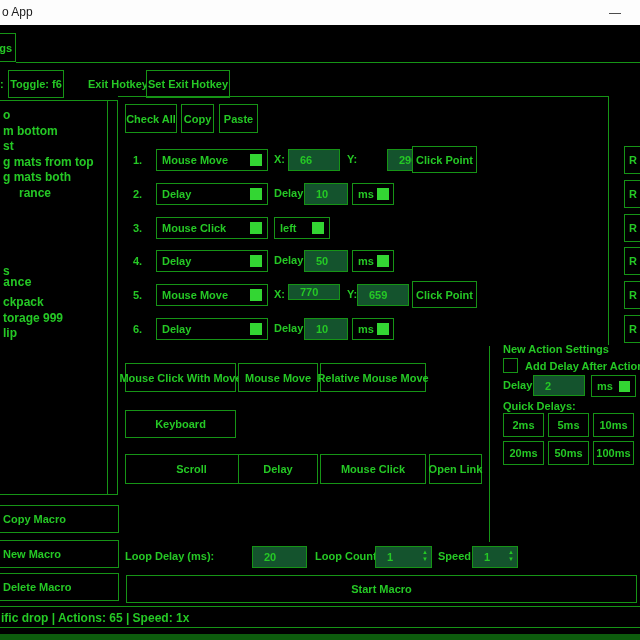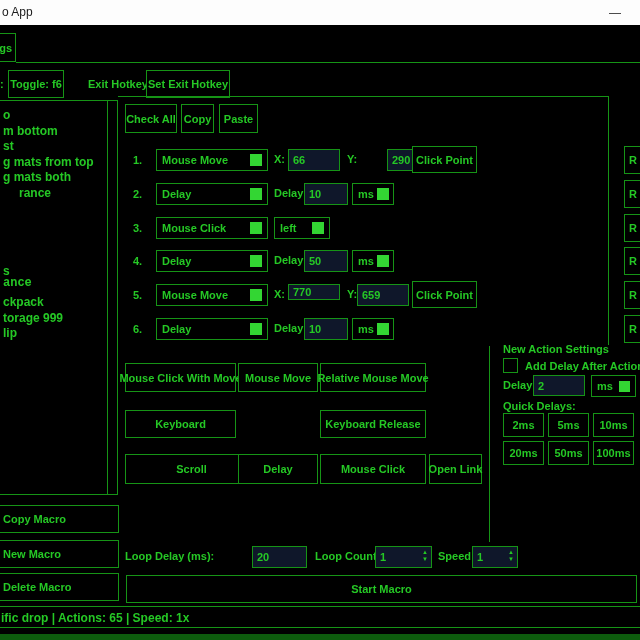--- a/index.html
+++ b/index.html
@@ -2,22 +2,22 @@
 <html><head>
 <meta charset="utf-8">
 <style>
   html,body{margin:0;padding:0;background:#000;}
   #screen{position:relative;width:640px;height:640px;background:#000;overflow:hidden;
     font-family:"Liberation Sans",sans-serif;}
   .abs{position:absolute;box-sizing:border-box;}
   .lbl{position:absolute;color:#25c825;font-size:11px;font-weight:bold;white-space:nowrap;box-sizing:border-box;}
   .btn{position:absolute;box-sizing:border-box;border:1px solid #169416;background:#000;color:#25c825;
     font-size:11px;font-weight:bold;display:flex;align-items:center;justify-content:center;white-space:nowrap;}
-  .inputbox{position:absolute;box-sizing:border-box;border:1px solid #169416;background:#0f172a;color:#25c825;
-    font-size:11px;font-weight:bold;display:flex;align-items:center;padding-left:4px;white-space:nowrap;}
+  .inputbox{position:absolute;box-sizing:border-box;border:1px solid #169416;background:#14532d;color:#25c825;
+    font-size:11px;font-weight:bold;display:flex;align-items:center;padding-left:11px;white-space:nowrap;}
   .dropdown{position:absolute;box-sizing:border-box;border:1px solid #169416;background:#000;color:#25c825;
     font-size:11px;font-weight:bold;display:flex;align-items:center;padding-left:5px;white-space:nowrap;}
   .dd-square{position:absolute;width:12px;height:12px;background:#33d633;top:50%;margin-top:-6px;}
   .line{position:absolute;background:#169416;}
   .titlebar{position:absolute;left:0;top:0;width:640px;height:25px;background:#fdfdfd;}
   .titletext{position:absolute;left:2px;top:5px;font-size:12px;color:#1c1c1c;font-weight:normal;}
   .minbtn{position:absolute;left:600px;top:0;width:30px;height:25px;display:flex;align-items:center;
     justify-content:center;color:#333;font-size:12px;}
   .listitem{position:absolute;left:22px;color:#25c825;font-size:12px;font-weight:bold;white-space:nowrap;}
   .action-row{position:absolute;left:0;width:660px;height:28px;}
@@ -153,21 +153,20 @@
         </div>
         <div class="btn" style="left: 624px; top: 0px; width: 28px; height: 28px; justify-content: flex-start; padding-left: 4px;">R</div>
       </div>
     </div>
 
   <div class="btn" style="left:125px;top:363px;width:111px;height:29px;">Mouse Click With Move</div>
   <div class="btn" style="left:238px;top:363px;width:80px;height:29px;">Mouse Move</div>
   <div class="btn" style="left:320px;top:363px;width:106px;height:29px;">Relative Mouse Move</div>
 
   <div class="btn" style="left:125px;top:410px;width:111px;height:28px;">Keyboard</div>
-  <div class="btn" style="left:320px;top:410px;width:106px;height:28px;">Keyboard Release</div>
 
   <div class="btn" style="left:125px;top:454px;width:133px;height:30px;">Scroll</div>
   <div class="btn" style="left:238px;top:454px;width:80px;height:30px;">Delay</div>
   <div class="btn" style="left:320px;top:454px;width:106px;height:30px;">Mouse Click</div>
   <div class="btn" style="left:429px;top:454px;width:53px;height:30px;">Open Link</div>
 
 
   <span class="lbl" style="left:503px;top:343px;">New Action Settings</span>
   <div class="checkbox" style="left:503px;top:358px;"></div>
   <span class="lbl" style="left:525px;top:360px;">Add Delay After Action</span>

